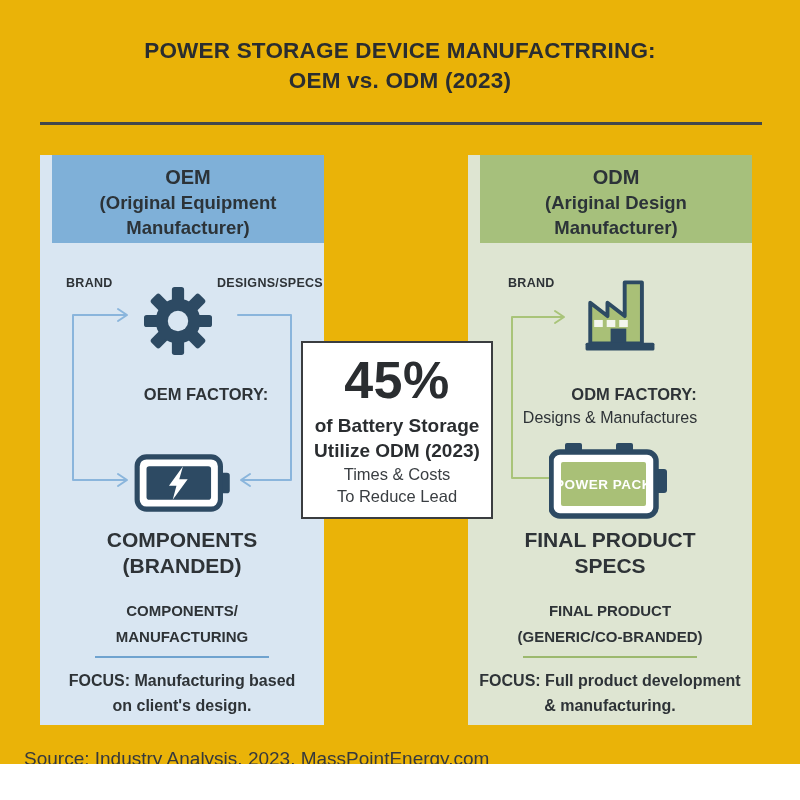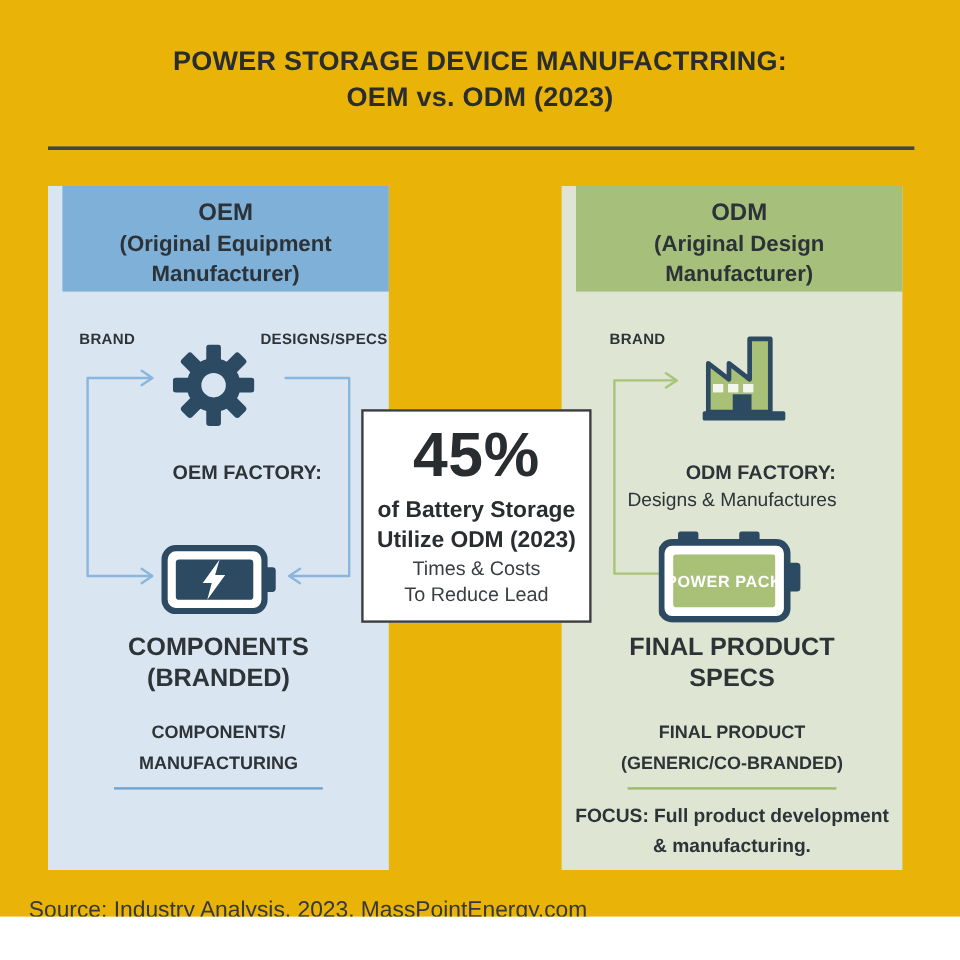--- a/index.html
+++ b/index.html
@@ -120,20 +120,24 @@
       <div>(BRANDED)</div>
     </div>
 
     <div class="stage stage3">
       <div>COMPONENTS/</div>
       <div>MANUFACTURING</div>
     </div>
 
     <div class="panel-divider"></div>
 
+    <div class="stage focus">
+      <div>FOCUS: Manufacturing based</div>
+      <div>on client's design.</div>
+    </div>
   </div>
 
   <div class="panel odm">
     <div class="panel-header">
       <div class="panel-name">ODM</div>
       <div class="panel-sub">(Ariginal Design Manufacturer)</div>
     </div>
 
     <svg class="arrows" viewBox="0 0 284 570">
       <g fill="none" stroke="#a9c479" stroke-width="2" stroke-linejoin="round" stroke-linecap="round">

